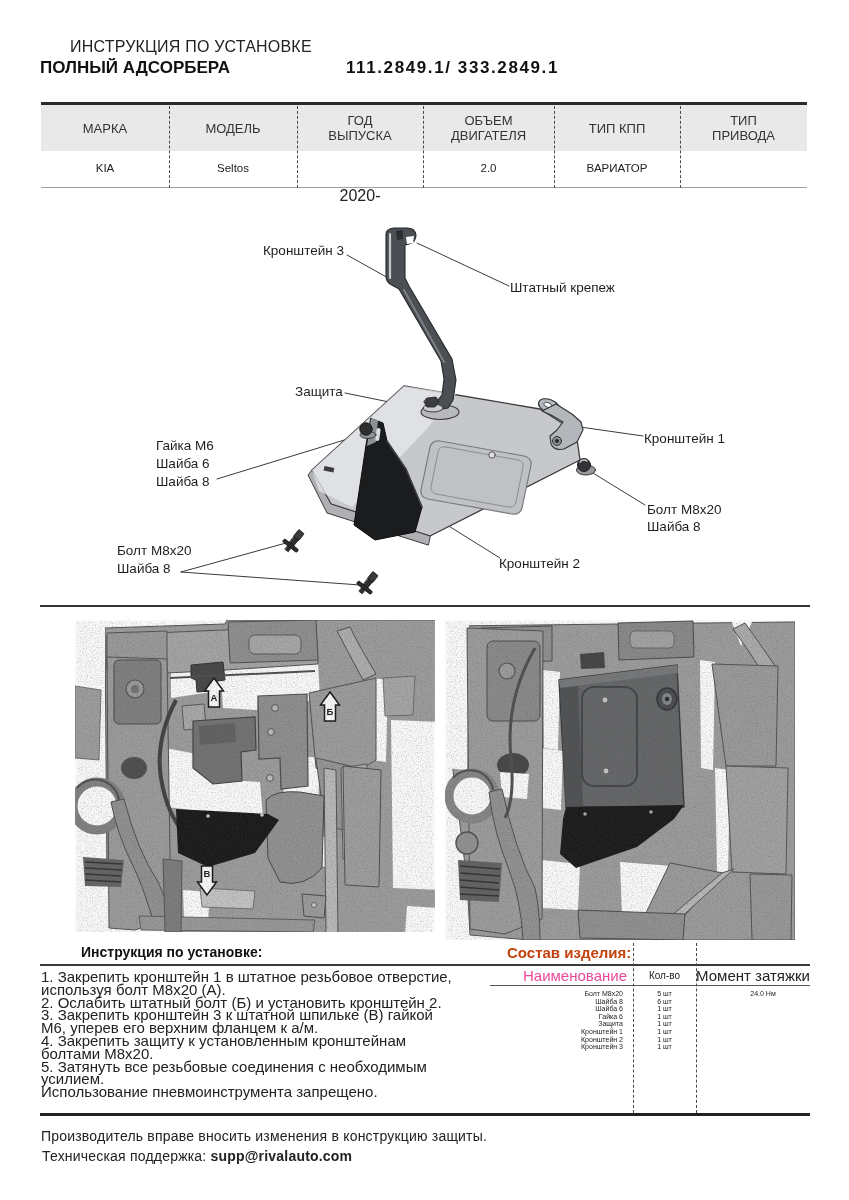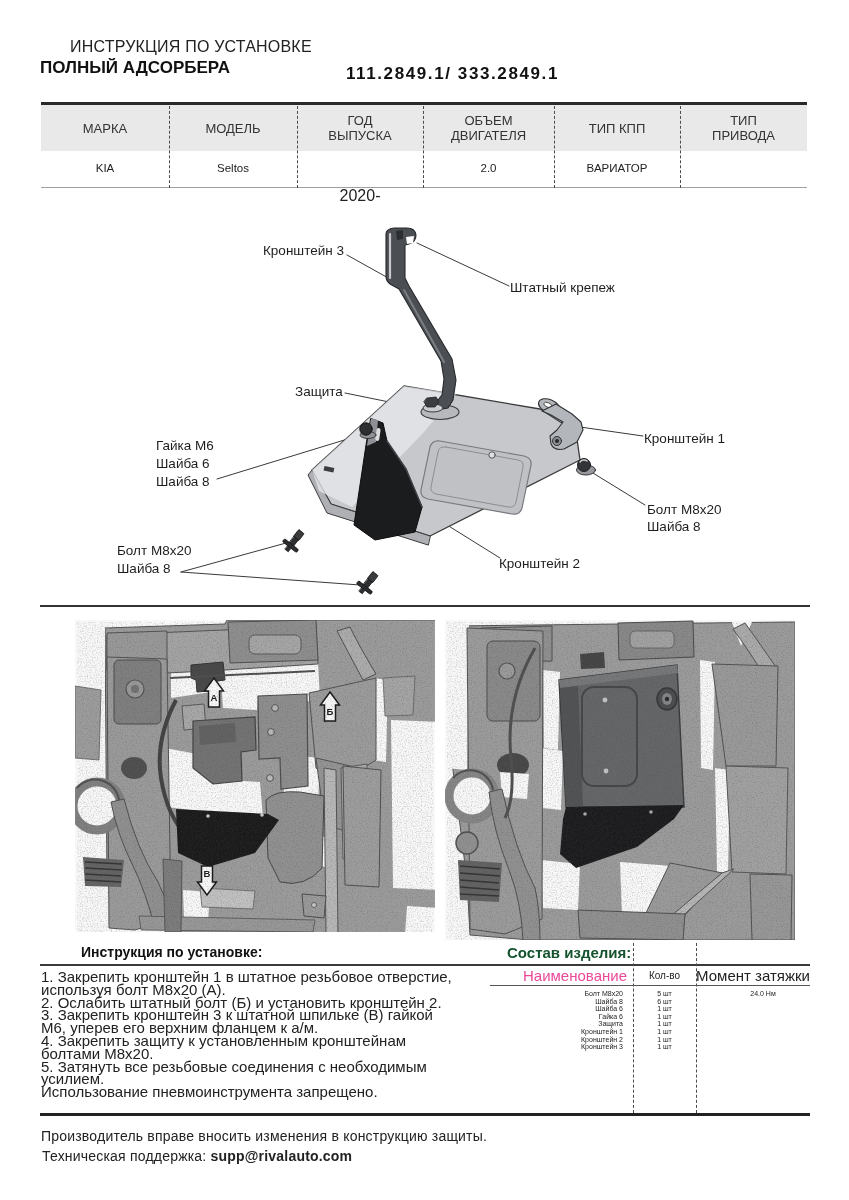--- a/index.html
+++ b/index.html
@@ -7,21 +7,21 @@
         font-family:"Liberation Sans", sans-serif;color:#1d1d1d;}
   .abs{position:absolute;}
   .dash-v{position:absolute;width:0;border-left:1px dashed #4a4a4a;}
 </style>
 </head>
 <body>
 <div id="page">
 
   <div class="abs" style="left:40px;top:38px;font-size:16px;letter-spacing:0.2px;color:#222;margin-left:30px;">ИНСТРУКЦИЯ ПО УСТАНОВКЕ</div>
   <div class="abs" style="left:40px;top:58px;font-size:17px;font-weight:bold;color:#111;">ПОЛНЫЙ АДСОРБЕРА</div>
-  <div class="abs" style="left:346px;top:64px;font-size:17px;font-weight:bold;letter-spacing:1.6px;color:#111;">111.2849.1/ 333.2849.1</div>
+  <div class="abs" style="left:346px;top:58px;font-size:17px;font-weight:bold;letter-spacing:1.6px;color:#111;">111.2849.1/ 333.2849.1</div>
 
   <div class="abs" style="left:41px;top:102px;width:766px;height:3.5px;background:#2a2a2a;"></div>
   <div class="abs" style="left:41px;top:105px;width:766px;height:46px;background:#e9e9e9;"></div>
   <div class="abs" style="left:41px;top:187px;width:766px;height:1px;background:#a0a0a0;"></div>
 
   <div class="abs" style="left:41px;top:105px;width:128px;height:46px;display:flex;align-items:center;justify-content:center;font-size:13px;color:#333;">МАРКА</div>
   <div class="abs" style="left:169px;top:105px;width:128px;height:46px;display:flex;align-items:center;justify-content:center;font-size:13px;color:#333;">МОДЕЛЬ</div>
   <div class="abs" style="left:297px;top:105px;width:126px;height:46px;display:flex;align-items:center;justify-content:center;text-align:center;font-size:13px;color:#333;line-height:15px;">ГОД<br>ВЫПУСКА</div>
   <div class="abs" style="left:423px;top:105px;width:131px;height:46px;display:flex;align-items:center;justify-content:center;text-align:center;font-size:13px;color:#333;line-height:15px;">ОБЪЕМ<br>ДВИГАТЕЛЯ</div>
   <div class="abs" style="left:554px;top:105px;width:126px;height:46px;display:flex;align-items:center;justify-content:center;font-size:13px;color:#333;">ТИП КПП</div>
@@ -288,21 +288,21 @@
   <div class="abs" style="left:40px;top:964px;width:770px;height:2px;background:#3a3a3a;"></div>
   <div class="abs" style="left:41px;top:971px;width:420px;font-size:15px;line-height:12.8px;color:#222;">
     1. Закрепить кронштейн 1 в штатное резьбовое отверстие, используя болт М8х20 (А).<br>
     2. Ослабить штатный болт (Б) и установить кронштейн 2.<br>
     3. Закрепить кронштейн 3 к штатной шпильке (В) гайкой М6, уперев его верхним фланцем к а/м.<br>
     4. Закрепить защиту к установленным кронштейнам болтами М8х20.<br>
     5. Затянуть все резьбовые соединения с необходимым усилием.<br>
     Использование пневмоинструмента запрещено.
   </div>
 
-  <div class="abs" style="left:507px;top:944px;font-size:15px;font-weight:bold;color:#14532d;">Состав изделия:</div>
+  <div class="abs" style="left:507px;top:944px;font-size:15px;font-weight:bold;color:#c2410c;">Состав изделия:</div>
   <div class="abs" style="left:490px;top:985px;width:320px;height:1px;background:#555;"></div>
   <div class="abs" style="left:508px;top:966px;width:134px;height:19px;display:flex;align-items:center;justify-content:center;font-size:15px;color:#ec4899;">Наименование</div>
   <div class="abs" style="left:633px;top:966px;width:63px;height:19px;display:flex;align-items:center;justify-content:center;font-size:10px;color:#222;">Кол-во</div>
   <div class="abs" style="left:696px;top:966px;width:114px;height:19px;display:flex;align-items:center;justify-content:center;font-size:15px;color:#222;">Момент затяжки</div>
   <div class="abs" style="left:490px;top:990px;width:133px;font-size:7px;line-height:7.6px;color:#222;text-align:right;">
     Болт М8х20<br>Шайба 8<br>Шайба 6<br>Гайка 6<br>Защита<br>Кронштейн 1<br>Кронштейн 2<br>Кронштейн 3
   </div>
   <div class="abs" style="left:633px;top:990px;width:63px;font-size:7px;line-height:7.6px;color:#222;text-align:center;">
     5 шт<br>6 шт<br>1 шт<br>1 шт<br>1 шт<br>1 шт<br>1 шт<br>1 шт
   </div>

